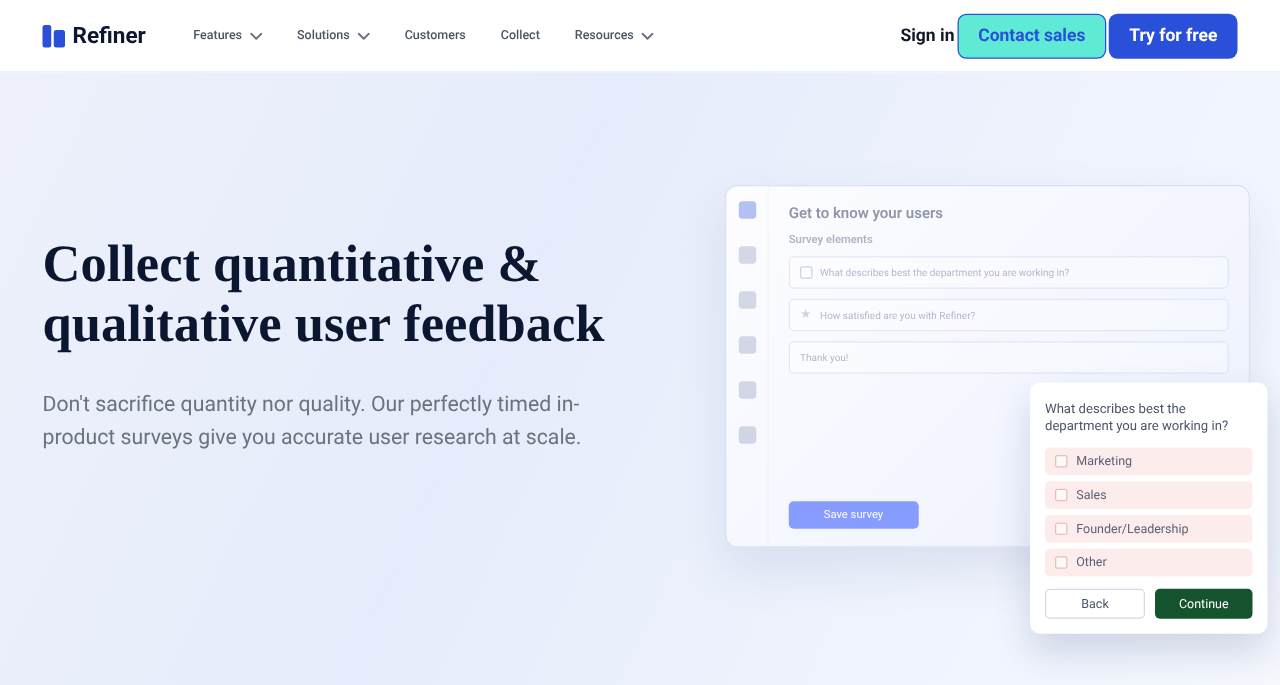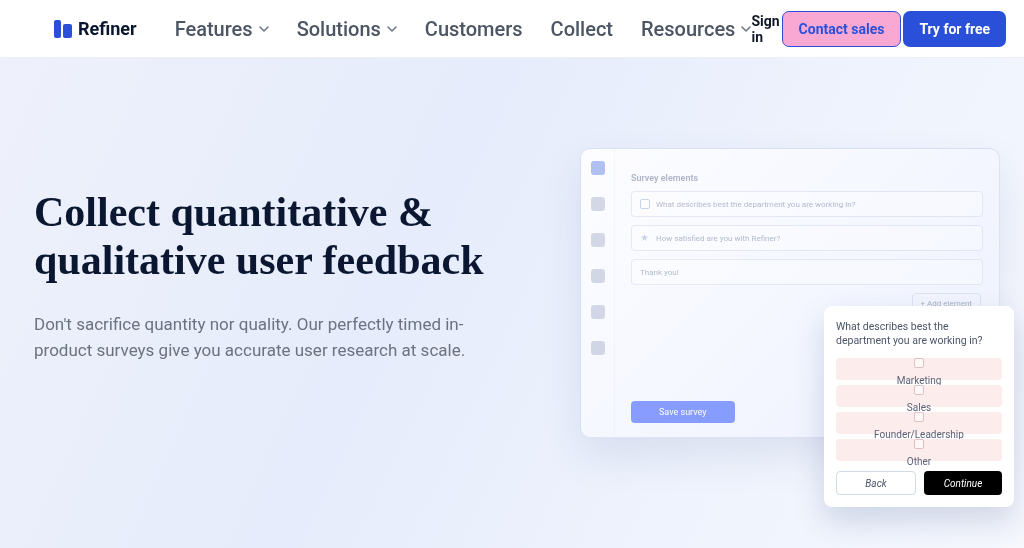--- a/index.html
+++ b/index.html
@@ -7,39 +7,39 @@
 
   
   .nav {
     height:58px;
     display:flex;
     align-items:center;
     padding:0 34px;
     border-bottom:1px solid #eceff3;
     background:#fff;
   }
-  .logo { display:flex; align-items:center; gap:6px;margin-left:20px; }
+  .logo { display:flex; align-items:center; gap:6px; }
   .logo-mark {
     width:18px; height:18px; position:relative;
   }
   .logo-mark::before, .logo-mark::after {
     content:""; position:absolute; border-radius:2px;
   }
   .logo-mark::before { left:0; top:0; width:7px; height:18px; background:#2a50d9; }
   .logo-mark::after  { right:0; top:4px; width:9px; height:14px; background:#2a50d9; }
   .logo-text { font-size:18px; font-weight:700; color:#0b1730; letter-spacing:0; }
   .nav-links { display:flex; gap:28px; margin-left:38px; }
-  .nav-link { display:flex; align-items:center; gap:6px; font-size:20px; color:#4b5563; cursor:pointer; font-weight:500;}
+  .nav-link { display:flex; align-items:center; gap:6px; font-size:10px; color:#4b5563; cursor:pointer; font-weight:500;}
   .chev { width:10px; height:10px; }
   .chev svg { display:block; }
   .nav-spacer { flex:1; }
   .nav-right { display:flex; align-items:center; gap:2px; }
   .signin { font-size:14px; font-weight:700; color:#111827; cursor:pointer; }
   .btn { display:inline-flex; align-items:center; justify-content:center; height:36px; padding:0 16px; border-radius:7px; font-size:14px; font-weight:700; cursor:pointer; white-space:nowrap; }
-  .btn-outline { border:1.5px solid #2a50d9; color:#2a50d9; background:#f9a8d4; }
+  .btn-outline { border:1.5px solid #2a50d9; color:#2a50d9; background:#5eead4; }
   .btn-primary { background:#2a50d9; color:#fff; }
 
   
   .hero {
     position:relative;
     height:490px;
     background:linear-gradient(115deg,#eef1fb 0%,#e6ecfb 40%,#eef3fd 70%,#f6f8fe 100%);
     padding:130px 0 0 34px;
     overflow:hidden;
   }
@@ -150,27 +150,26 @@
   .opt {
     height:22px;
     border-radius:4px;
     background:#fdecec;
     display:flex;
     align-items:center;
     padding:0 8px;
     font-size:10px;
     color:#5b6276;
     gap:7px;
-    flex-direction:column;
   }
   .opt .cb { width:10px; height:10px; border:1.3px solid #e4bfc0; border-radius:2px; flex:none; background:#fff8f8;}
   .popup-actions { display:flex; gap:8px; margin-top:10px; }
-  .pbtn { flex:1; height:24px; font-size:10px; display:flex; align-items:center; justify-content:center; border-radius:4px;font-style:italic; }
+  .pbtn { flex:1; height:24px; font-size:10px; display:flex; align-items:center; justify-content:center; border-radius:4px; }
   .pbtn.back { border:1px solid #d4d9e6; color:#4b5568; background:#fff;}
-  .pbtn.cont { background:#000000; color:#fff; }
+  .pbtn.cont { background:#14532d; color:#fff; }
 </style>
 </head>
 <body>
 
 <div class="nav">
   <div class="logo">
     <span class="logo-mark"></span>
     <span class="logo-text">Refiner</span>
   </div>
 
@@ -223,20 +222,21 @@
   <div class="app-shell">
     <div class="app-side">
       <div class="side-ic active"></div>
       <div class="side-ic"></div>
       <div class="side-ic"></div>
       <div class="side-ic"></div>
       <div class="side-ic"></div>
       <div class="side-ic"></div>
     </div>
     <div class="app-main">
+      <div class="app-title">Get to know your users</div>
       <div class="app-sub">Survey elements</div>
 
       <div class="elem">
         <span class="eic"></span>
         <span>What describes best the department you are working in?</span>
       </div>
       <div class="elem star">
         <span class="eic"></span>
         <span>How satisfied are you with Refiner?</span>
       </div>

